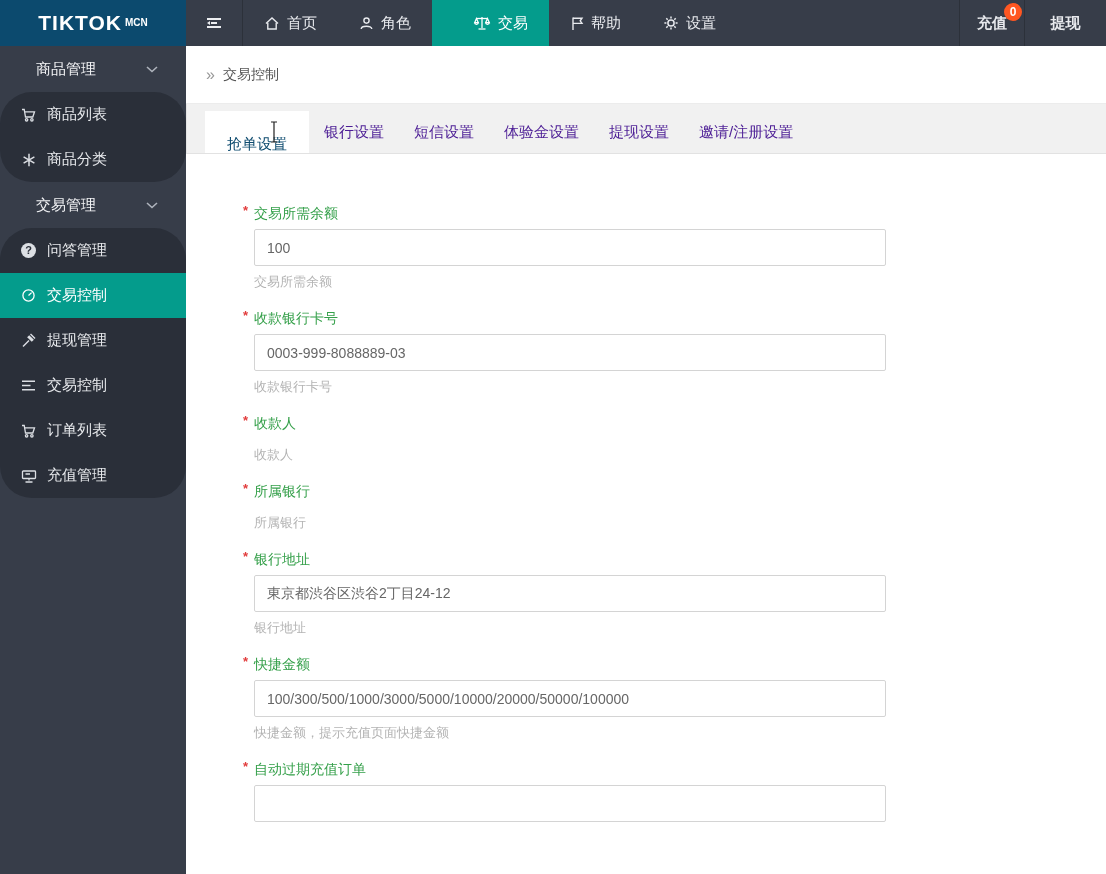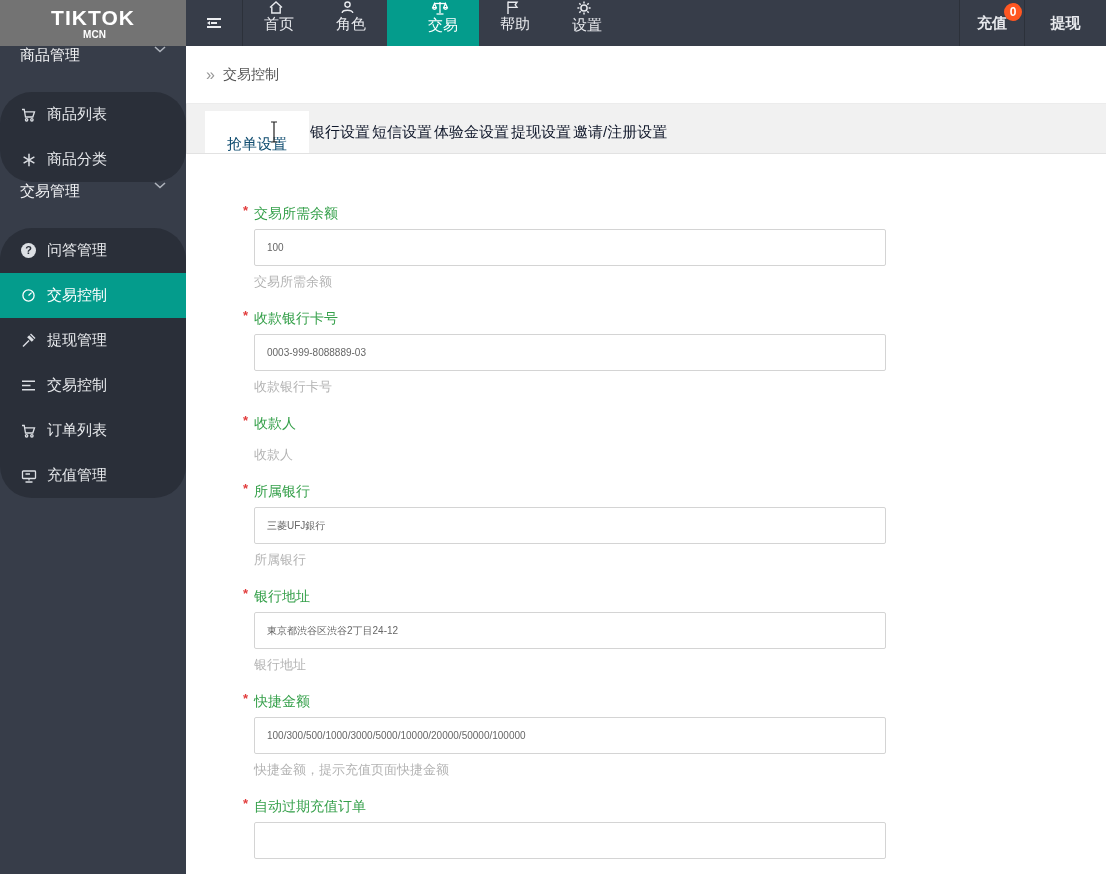--- a/index.html
+++ b/index.html
@@ -3,69 +3,69 @@
 <meta charset="utf-8">
 <style>
   * { margin:0; padding:0; box-sizing:border-box; }
   html,body { width:1106px; height:874px; overflow:hidden; background:#fff;
     font-family:"Liberation Sans","DejaVu Sans",sans-serif; }
   .stage { position:relative; width:1106px; height:874px; overflow:hidden; }
 
   
   .header { position:absolute; top:0; left:0; width:1106px; height:46px;
     background:#373d49; display:flex; align-items:stretch; color:#f0f1f3; z-index:5; }
-  .logo { width:186px; background:#737373; display:flex; align-items:center; justify-content:center;
-    color:#fff; font-weight:bold; font-size:21px; letter-spacing:1px;flex-direction:column; }
+  .logo { width:186px; background:#0c4a6e; display:flex; align-items:center; justify-content:center;
+    color:#fff; font-weight:bold; font-size:21px; letter-spacing:1px; }
   .logo sup { font-size:10px; font-weight:bold; margin-left:3px; position:relative; top:-1px; letter-spacing:0; }
   .collapse-btn { width:57px; display:flex; align-items:center; justify-content:center;
     border-right:1px solid #2c313a; cursor:pointer; }
-  .nav-item { display:flex; align-items:center; padding:0 21px; font-size:15px; cursor:pointer; color:#e8eaee;flex-direction:column; }
+  .nav-item { display:flex; align-items:center; padding:0 21px; font-size:15px; cursor:pointer; color:#e8eaee; }
   .nav-item .ni-icon { display:inline-flex; margin-right:7px; }
   .nav-item.active { background:#049c8c; color:#fff;padding-left:41px; }
   .nav-right { margin-left:auto; display:flex; }
   .nav-cell { position:relative; display:flex; align-items:center; justify-content:center;
     border-left:1px solid #2c313a; font-size:15px; cursor:pointer; color:#e8eaee;font-weight:bold; }
   .cell-recharge { width:65px; }
   .cell-withdraw { width:82px; }
   .badge { position:absolute; top:3px; left:44px; min-width:18px; height:18px; border-radius:50%;
     background:#ff5722; color:#fff; font-size:12px; line-height:18px; text-align:center; }
 
   
   .sidebar { position:absolute; top:46px; left:0; width:186px; height:828px; background:#373d49; }
-  .side-group { height:46px; display:flex; align-items:flex-start; padding:0 20px; color:#f2f3f5;
-    font-size:15px; cursor:pointer; }
+  .side-group { height:46px; display:flex; align-items:center; padding:0 28px; color:#f2f3f5;
+    font-size:15px; cursor:pointer;margin-left:8px; }
   .side-group .chev { margin-left:auto; display:inline-flex; }
   .side-sub { background:#2a2f39;border-radius:32px; }
   .side-item { height:45px; display:flex; align-items:center; padding:0 20px; color:#e7e9ec;
     font-size:15px; cursor:pointer; }
   .side-item .si-icon { display:inline-flex; width:17px; justify-content:center; margin-right:10px; }
   .side-item.active { background:#049c8c; color:#fff; }
   .q-circle { width:15px; height:15px; border-radius:50%; background:#dcdfe4; color:#2a2f39;
     font-size:11px; font-weight:bold; line-height:15px; text-align:center; }
 
   
   .main { position:absolute; top:46px; left:186px; width:920px; height:828px; background:#fff; }
   .breadcrumb { height:58px; background:#fff; display:flex; align-items:center; padding:0 20px;
     font-size:14px; color:#555; border-bottom:1px solid #ececec; }
   .bc-arrows { color:#989898; font-size:16px; margin-right:8px; }
   .tabbar { height:50px; background:#f1f1f1; border-bottom:1px solid #e2e2e2; display:flex;
     align-items:flex-end; padding-left:18px; border-left:1px solid #e4e4e4; }
-  .tab { height:42px; line-height:42px; padding:0 1px; font-size:15px; color:#0f172a; cursor:pointer;
+  .tab { height:42px; line-height:42px; padding:0 15px; font-size:15px; color:#4c1d95; cursor:pointer;
     position:relative; }
   .tab.active { background:#fff; color:#0c4a6e; padding:12px 22px; }
   .ibeam { position:absolute; left:64px; top:10px; pointer-events:none; }
 
   
   .form { padding:50px 0 0 68px; }
   .field { margin-bottom:19px; }
   .f-label { position:relative; display:inline-block; font-size:14px; color:#35a04a;
     margin-bottom:7px; line-height:17px; }
   .f-req { position:absolute; left:-11px; top:-3px; color:#e23c3c; font-size:13px; font-weight:bold; }
   .f-input { display:block; width:632px; height:37px; border:1px solid #d4d4d4; border-radius:2px;
-    padding:0 12px; font-size:10px; color:#666; outline:none; background:#fff;
+    padding:0 12px; font-size:14px; color:#666; outline:none; background:#fff;
     font-family:"Liberation Sans","DejaVu Sans",sans-serif; }
   .f-help { margin-top:8px; font-size:13px; color:#b3b3b3; line-height:16px; min-height:16px; }
 
   svg { display:block; }
 </style>
 </head>
 <body>
 
 <div class="stage">
 
@@ -308,21 +308,20 @@
           <span>收款人</span>
         </div>
         <div class="f-help">收款人</div>
       </div>
 
       <div class="field">
         <div class="f-label">
           <span class="f-req">*</span>
           <span>所属银行</span>
         </div>
-        <input class="f-input" type="text" value="三菱UFJ銀行" style="">
         <div class="f-help">所属银行</div>
       </div>
 
       <div class="field">
         <div class="f-label">
           <span class="f-req">*</span>
           <span>银行地址</span>
         </div>
         <input class="f-input" type="text" value="東京都渋谷区渋谷2丁目24-12" style="">
         <div class="f-help">银行地址</div>

